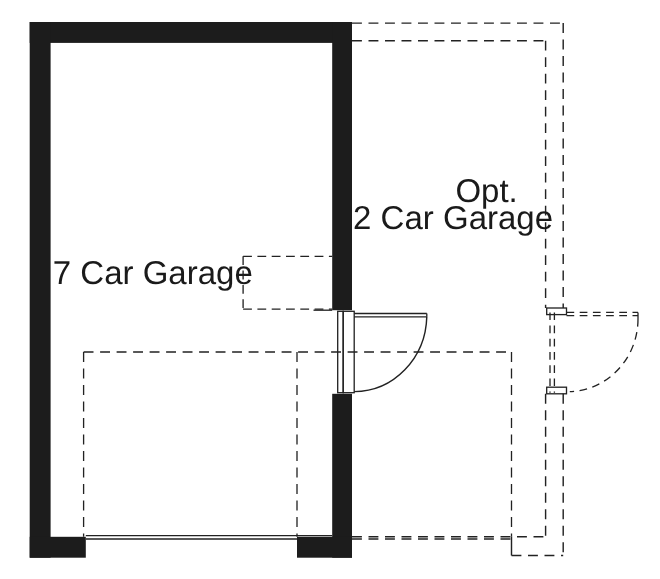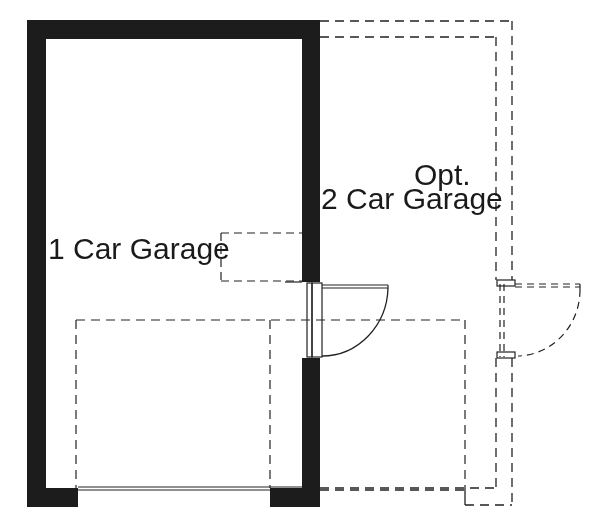--- a/index.html
+++ b/index.html
@@ -83,15 +83,15 @@
     <line x1="465" y1="320" x2="465" y2="488"></line>
   </g>
 
   <g stroke="#222" fill="none" stroke-width="1.2" stroke-dasharray="8,5">
     <line x1="221" y1="233" x2="302" y2="233"></line>
     <line x1="221" y1="233" x2="221" y2="281"></line>
     <line x1="221" y1="281" x2="302" y2="281"></line>
   </g>
 </svg>
 
-<div class="label" style="left:48px; top:234px;">1 Car Garage</div>
+<div class="label" style="left:48px; top:234px;">7 Car Garage</div>
 <div class="label" style="left:414px; top:160px;">Opt.</div>
 <div class="label" style="left:321px; top:184px;">2 Car Garage</div>
 
 </body></html>

